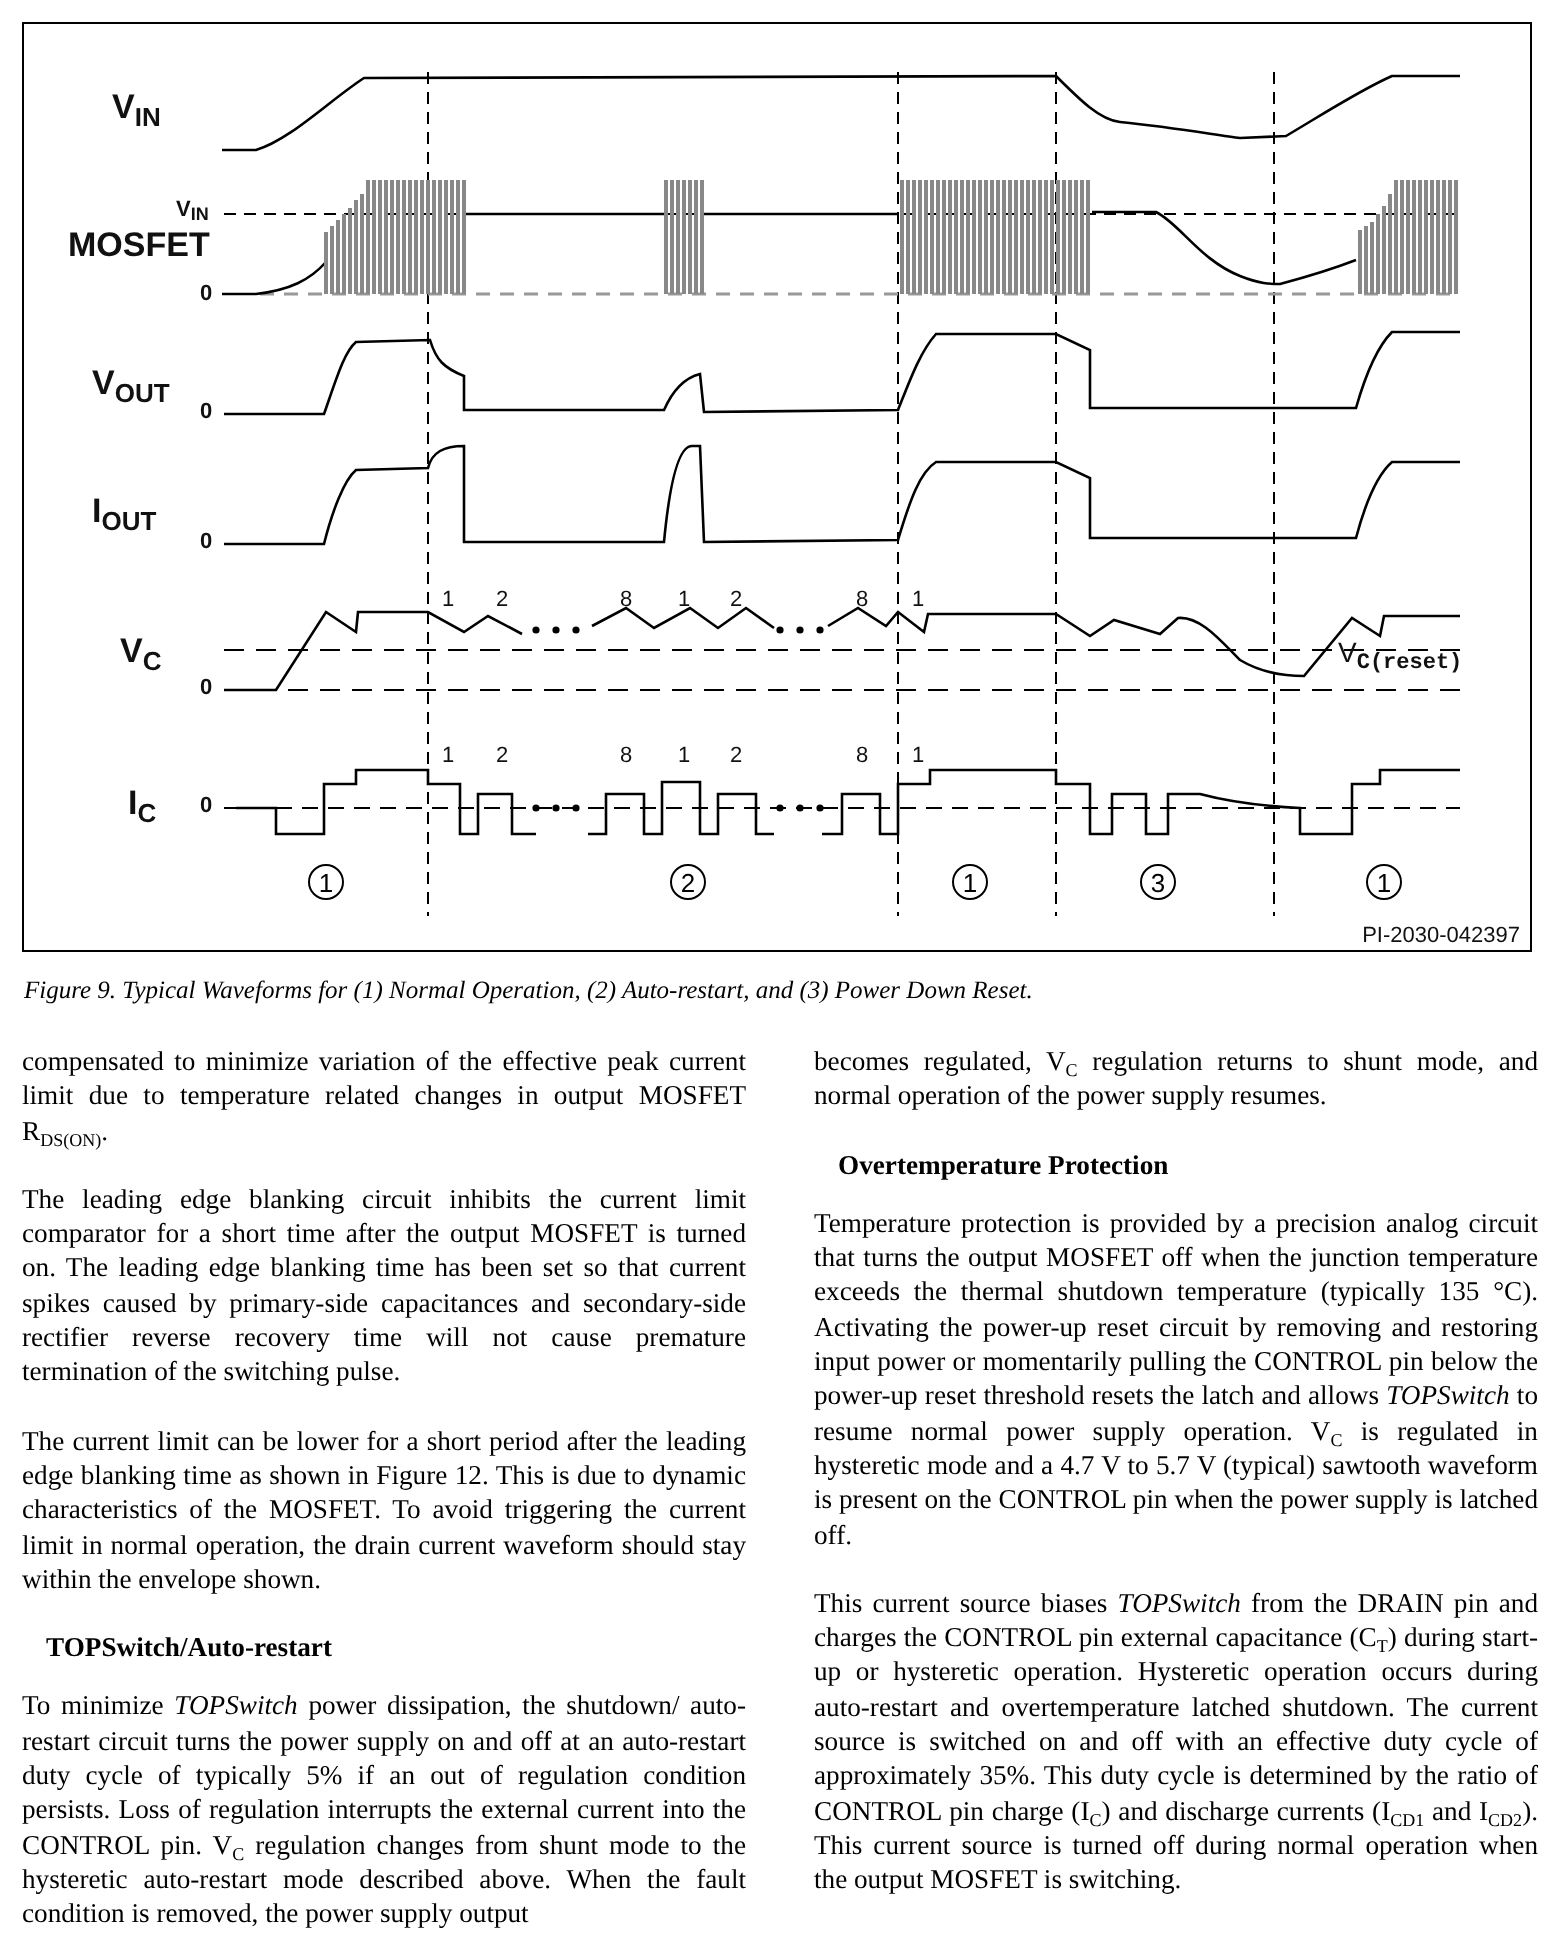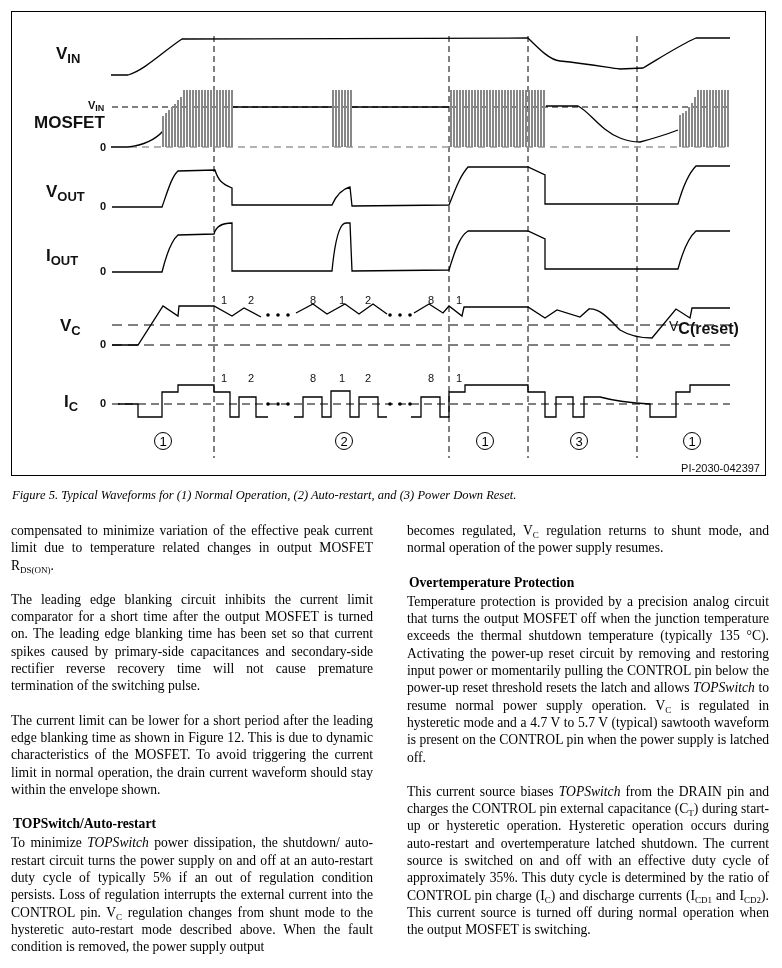--- a/index.html
+++ b/index.html
@@ -6,28 +6,28 @@
   body { width:782px; height:968px; position:relative; overflow:hidden; color:#000; }
   .figure-box { position:absolute; left:11px; top:11px; width:755px; height:465px; border:1.5px solid #000; box-sizing:border-box; }
   svg.wave { position:absolute; left:0; top:0; }
   .sig-label { position:absolute; font-family:"Liberation Sans", sans-serif; font-size:17px; font-weight:bold; color:#111; }
   .sig-label sub { font-size:13px; vertical-align:-4px; }
   .axis-label { position:absolute; font-family:"Liberation Sans", sans-serif; font-size:11px; font-weight:bold; color:#111; }
   .axis-label sub { font-size:9px; vertical-align:-2px; }
   .pulse-num { position:absolute; font-family:"Liberation Sans", sans-serif; font-size:11px; color:#111; }
   .region-mark { position:absolute; width:18px; height:18px; border:1px solid #000; border-radius:50%; font-family:"Liberation Sans", sans-serif; font-size:13px; text-align:center; line-height:18px; box-sizing:border-box; background:#fff;}
   .vc-reset { position:absolute; left:669px; top:318px; font-family:"Liberation Sans", sans-serif; font-size:14px; color:#111; }
-  .vc-reset sub { font-size:16px; font-weight:bold; vertical-align:-3px; }
+  .vc-reset sub { font-size:11px; font-weight:bold; vertical-align:-3px;font-family:Liberation Mono, monospace; }
   .fig-id { position:absolute; right:22px; top:462px; font-family:"Liberation Sans", sans-serif; font-size:11px; color:#111; }
   .caption { position:absolute; left:12px; top:488px; font-family:"Liberation Serif", serif; font-style:italic; font-size:12.5px; }
   .col { position:absolute; top:522px; width:362px; font-family:"Liberation Serif", serif; font-size:13.6px; line-height:17.3px; text-align:justify; }
   .col.left { left:11px; }
   .col.right { left:407px; }
   .col p { margin:0 0 17px 0; }
-  .col h3 { margin:2px; font-size:13.6px; font-weight:bold; line-height:17.3px; }
+  .col h3 { margin:12px; font-size:13.6px; font-weight:bold; line-height:17.3px; }
   .col sub { font-size:9px; vertical-align:-3px; line-height:0; }
   .col i { font-style:italic; }
 </style>
 </head>
 <body>
 
 <div class="figure-box"></div>
 
 <svg class="wave" width="782" height="480" xmlns="http://www.w3.org/2000/svg">
   <g fill="none" stroke="#000" stroke-width="1.3">
@@ -125,21 +125,21 @@
 <div class="vc-reset"><span>V</span><sub>C(reset)</sub></div>
 
 <div class="region-mark" style="left:154px;top:432px">1</div>
 <div class="region-mark" style="left:335px;top:432px">2</div>
 <div class="region-mark" style="left:476px;top:432px">1</div>
 <div class="region-mark" style="left:570px;top:432px">3</div>
 <div class="region-mark" style="left:683px;top:432px">1</div>
 
 <div class="fig-id">PI-2030-042397</div>
 
-<div class="caption">Figure 5.  Typical Waveforms for (1) Normal Operation, (2) Auto-restart, and (3) Power Down Reset.</div>
+<div class="caption">Figure 9.  Typical Waveforms for (1) Normal Operation, (2) Auto-restart, and (3) Power Down Reset.</div>
 
 <div class="col left">
   <p><span>compensated to minimize variation of the effective peak current limit due to temperature related changes in output MOSFET R</span><sub>DS(ON)</sub><span>.</span></p>
   <p>The leading edge blanking circuit inhibits the current limit comparator for a short time after the output MOSFET is turned on.  The leading edge blanking time has been set so that current spikes caused by primary-side capacitances and secondary-side rectifier reverse recovery time will not cause premature termination of the switching pulse.</p>
   <p>The current limit can be lower for a short period after the leading edge blanking time as shown in Figure 12.  This is due to dynamic characteristics of the MOSFET.  To avoid triggering the current limit in normal operation, the drain current waveform should stay within the envelope shown.</p>
   <h3>TOPSwitch/Auto-restart</h3>
   <p><span>To minimize </span><i>TOPSwitch</i><span> power dissipation, the shutdown/ auto-restart circuit turns the power supply on and off at an auto-restart duty cycle of typically 5% if an out of regulation condition persists.  Loss of regulation interrupts the external current into the CONTROL pin. V</span><sub>C</sub><span> regulation changes from shunt mode to the hysteretic auto-restart mode described above. When the fault condition is removed, the power supply output</span></p>
 </div>
 
 <div class="col right">

